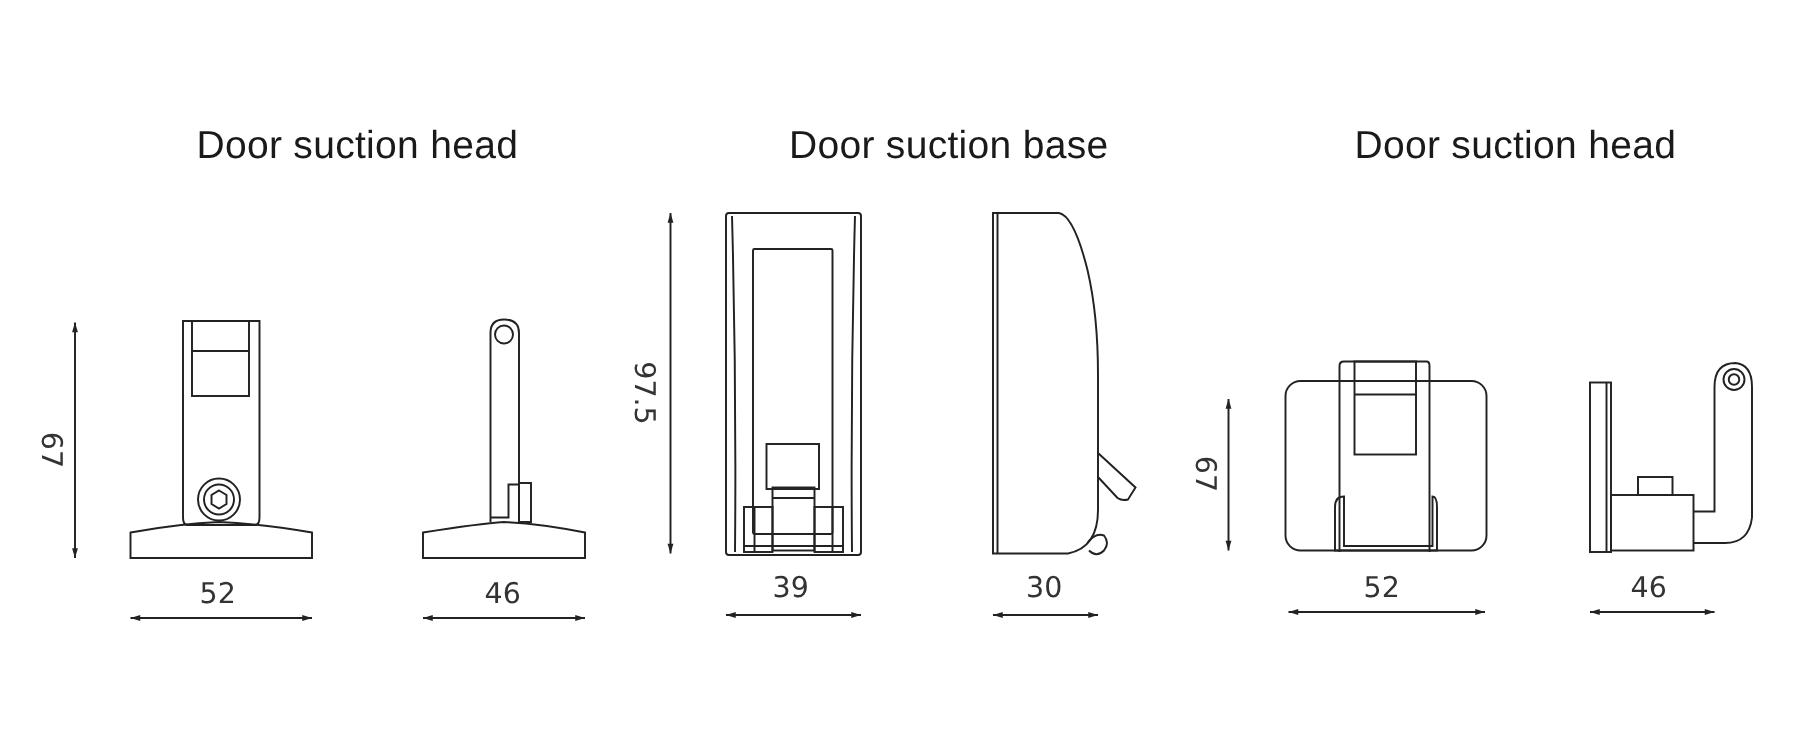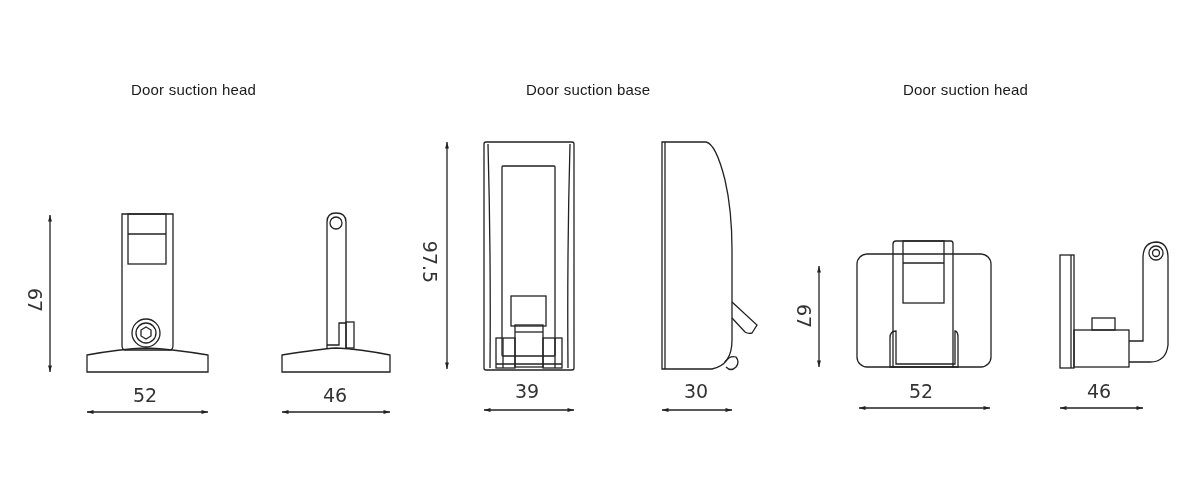--- a/index.html
+++ b/index.html
@@ -1,17 +1,17 @@
 <!DOCTYPE html>
 <html><head>
 <meta charset="utf-8">
 <style>
   html,body{margin:0;padding:0;background:#ffffff;}
   body{width:1200px;height:500px;position:relative;overflow:hidden;font-family:"Liberation Sans",sans-serif;color:#1a1a1a;}
-  .title{position:absolute;top:81px;font-size:15px;letter-spacing:0.2px;color:#1a1a1a;white-space:nowrap;}
+  .title{position:absolute;top:81px;font-size:26px;letter-spacing:0.2px;color:#1a1a1a;white-space:nowrap;}
   svg{position:absolute;left:0;top:0;}
   .dim{font-family:"DejaVu Sans",sans-serif;font-size:19px;fill:#333;}
 </style>
 </head>
 <body>
 
 <div class="title" style="left:131px;">Door suction head</div>
 <div class="title" style="left:526px;">Door suction base</div>
 <div class="title" style="left:903px;">Door suction head</div>
 

